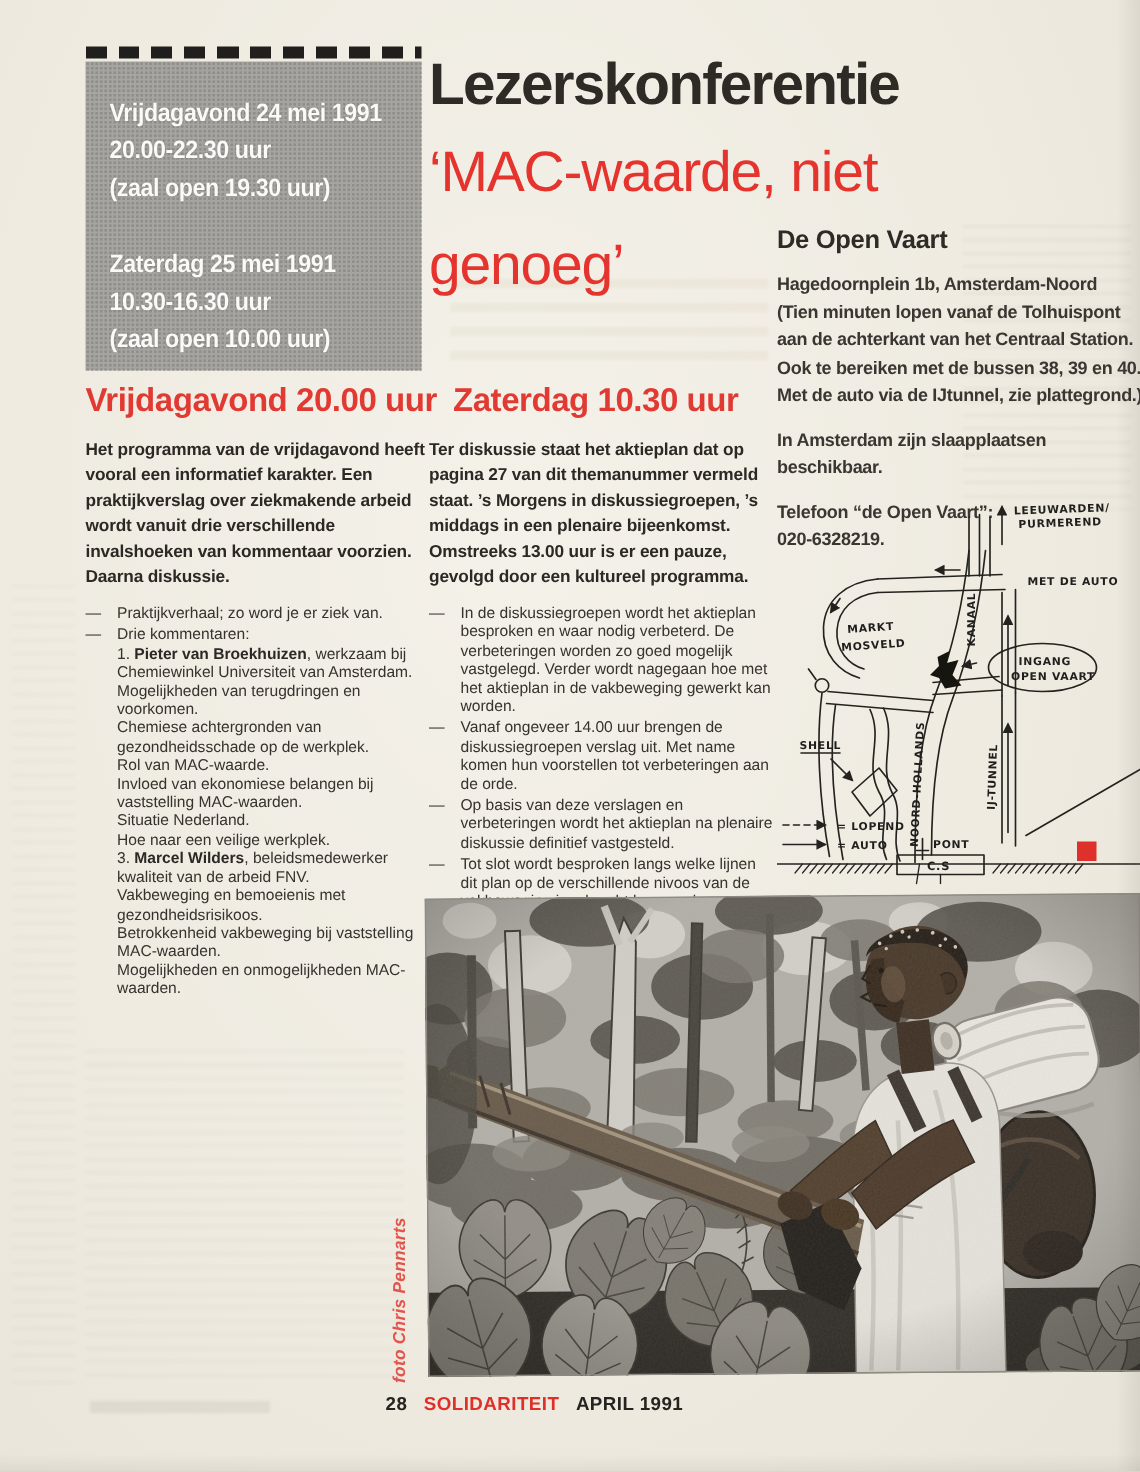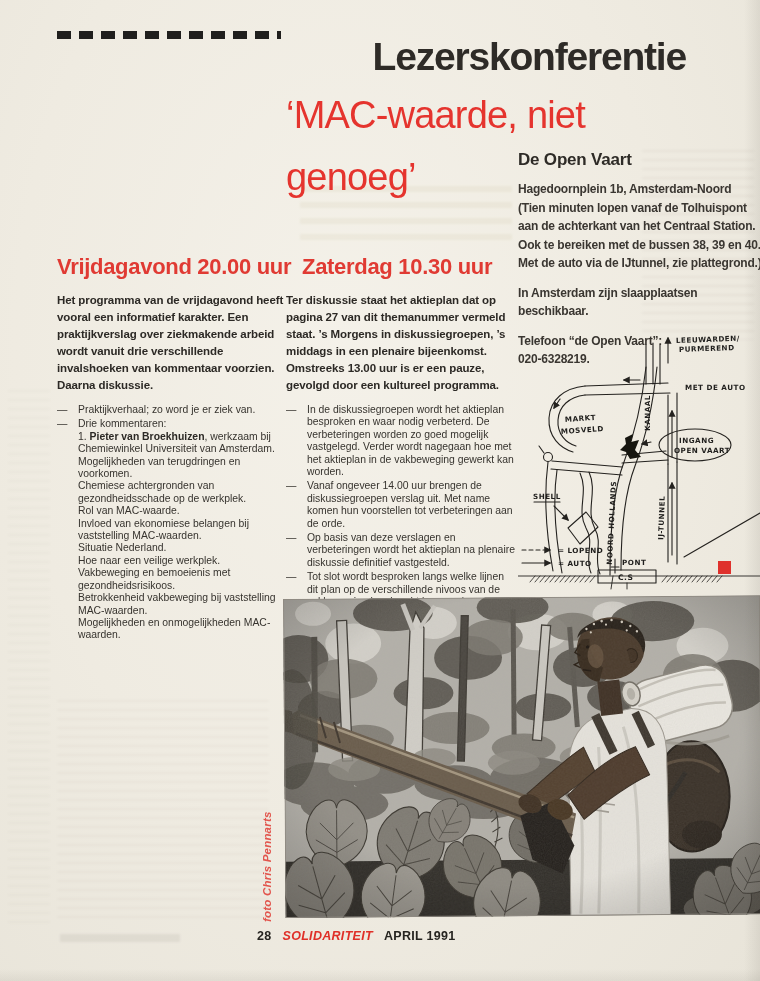--- a/index.html
+++ b/index.html
@@ -21,21 +21,21 @@
     background-image:radial-gradient(#908e8b 1px, transparent 1.2px);
     background-size:3px 3px;
     padding:21px 0 0 16px;box-sizing:border-box;}
   .sched .sess{margin-bottom:26px;}
   .sched .sl{color:#fbfaf7;font-weight:bold;font-size:15.5px;line-height:25px;
     letter-spacing:-0.3px;transform:scaleY(1.08);transform-origin:left top;
     text-shadow:0 0 1px rgba(60,60,60,.35);}
 
   
   .headline{position:absolute;left:286px;top:34px;width:400px;}
-  .hl-title{font-size:39px;font-weight:bold;color:#2e2b27;letter-spacing:-1.2px;margin:0;line-height:46px;text-align:right;}
+  .hl-title{font-size:39px;font-weight:bold;color:#2e2b27;letter-spacing:-1.2px;margin:0;line-height:46px;}
   .hl-sub{font-size:38px;font-weight:normal;color:#e5342e;letter-spacing:-0.8px;line-height:62px;margin-top:4px;}
 
   
   .colhead{position:absolute;top:254px;font-size:22px;font-weight:bold;color:#e03a33;
     letter-spacing:-0.3px;margin:0;}
   .ch-f{left:57px;} .ch-s{left:302px;}
 
   
   .col{position:absolute;top:292px;}
   .col-f{left:57px;width:228px;}
@@ -67,21 +67,21 @@
     transform:rotate(-0.45deg);transform-origin:left top;}
   .photo svg{display:block;width:100%;height:100%;}
   .credit{position:absolute;left:261px;top:922px;transform:rotate(-90deg);
     transform-origin:left top;color:#e2554d;font-style:italic;font-weight:bold;
     font-size:11.5px;letter-spacing:.2px;white-space:nowrap;}
 
   
   .footer{position:absolute;left:257px;top:929px;display:flex;gap:11px;
     font-size:12.5px;font-weight:bold;letter-spacing:.3px;}
   .footer .pg,.footer .iss{color:#262420;}
-  .footer .mag{color:#df2f28;font-style:italic;}
+  .footer .mag{color:#df2f28;}
 
   
   .ghost{position:absolute;pointer-events:none;filter:blur(1px);}
   .g-lines{background:repeating-linear-gradient(180deg,rgba(125,118,104,.12) 0 2px,transparent 2px 9px);}
   .g1{left:642px;top:150px;width:112px;height:190px;opacity:.5;}
   .g2{left:300px;top:186px;width:212px;height:60px;
       background:repeating-linear-gradient(180deg,rgba(160,150,85,.14) 0 6px,transparent 6px 16px);opacity:.55;}
   .g3{left:8px;top:390px;width:42px;height:540px;opacity:.35;}
   .g4{left:57px;top:700px;width:212px;height:222px;opacity:.4;}
   .g5{left:60px;top:934px;width:120px;height:8px;background:rgba(120,114,104,.14);opacity:.8;}
@@ -91,20 +91,32 @@
 
 <div class="page">
 
   <div class="ghost g-lines g1"></div>
   <div class="ghost g2"></div>
   <div class="ghost g-lines g3"></div>
   <div class="ghost g-lines g4"></div>
   <div class="ghost g5"></div>
 
   <div class="sched-dashes"></div>
+  <div class="sched">
+    <div class="sess">
+      <div class="sl">Vrijdagavond 24 mei 1991</div>
+      <div class="sl">20.00-22.30 uur</div>
+      <div class="sl">(zaal open 19.30 uur)</div>
+    </div>
+    <div class="sess">
+      <div class="sl">Zaterdag 25 mei 1991</div>
+      <div class="sl">10.30-16.30 uur</div>
+      <div class="sl">(zaal open 10.00 uur)</div>
+    </div>
+  </div>
 
   <div class="headline">
     <h1 class="hl-title">Lezerskonferentie</h1>
     <div class="hl-sub">
       <div>‘MAC-waarde, niet</div>
       <div>genoeg’</div>
     </div>
   </div>
 
   <div class="venue">
@@ -134,20 +146,21 @@
           <div>Mogelijkheden van terugdringen en voorkomen.</div>
           <div>Chemiese achtergronden van gezondheidsschade op de werkplek.</div>
           <div>Rol van MAC-waarde.</div>
         </div>
         <div class="comm">
           <div>Invloed van ekonomiese belangen bij vaststelling MAC-waarden.</div>
           <div>Situatie Nederland.</div>
           <div>Hoe naar een veilige werkplek.</div>
         </div>
         <div class="comm">
+          <div><span>3. </span><b>Marcel Wilders</b><span>, beleidsmedewerker kwaliteit van de arbeid FNV.</span></div>
           <div>Vakbeweging en bemoeienis met gezondheidsrisikoos.</div>
           <div>Betrokkenheid vakbeweging bij vaststelling MAC-waarden.</div>
           <div>Mogelijkheden en onmogelijkheden MAC-waarden.</div>
         </div>
       </div>
     </div>
   </div>
 
   <div class="col col-s">
     <p class="intro">Ter diskussie staat het aktieplan dat op pagina 27 van dit themanummer vermeld staat. ’s Morgens in diskussiegroepen, ’s middags in een plenaire bijeenkomst. Omstreeks 13.00 uur is er een pauze, gevolgd door een kultureel programma.</p>

